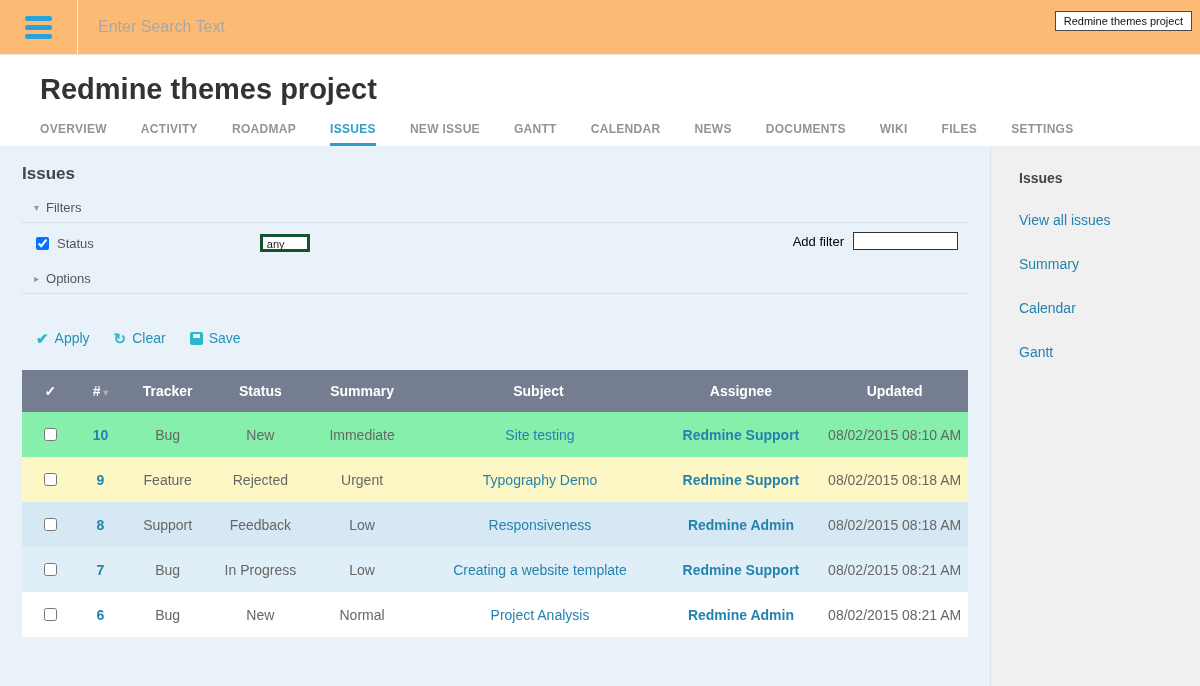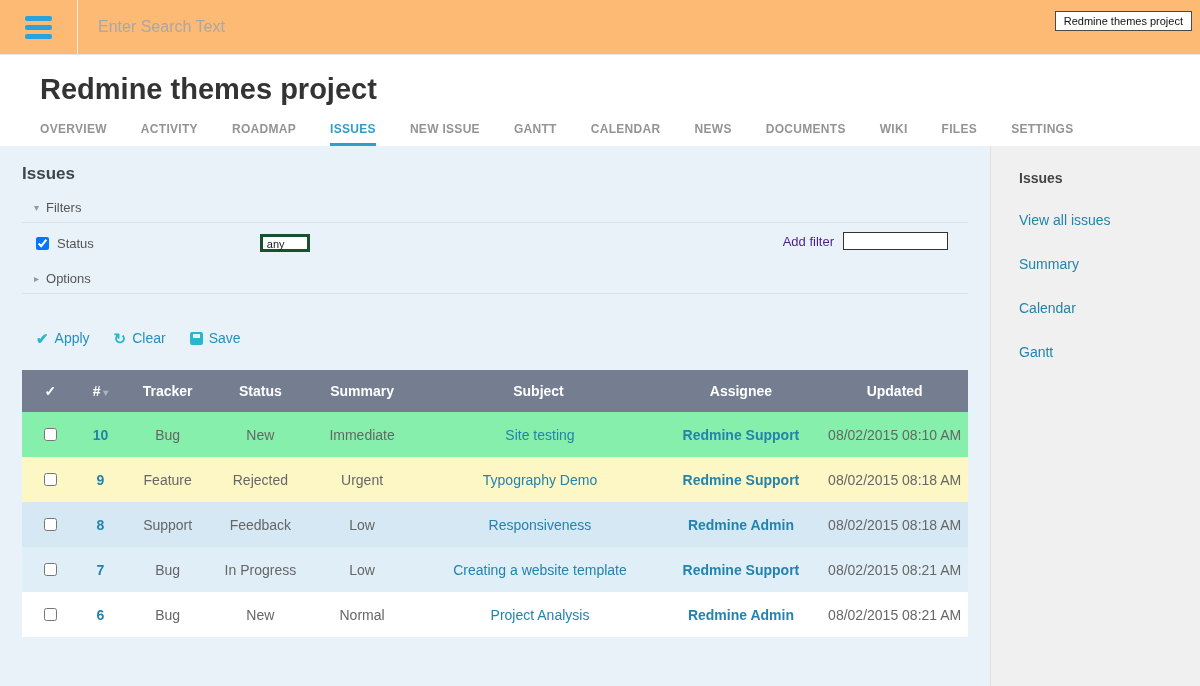--- a/index.html
+++ b/index.html
@@ -62,22 +62,22 @@
     display:flex; align-items:center; position:relative;
     padding:11px 0 13px 14px; font-size:13px; color:#555;
   }
   .filter-row input[type=checkbox] { margin:0 8px 0 0; }
   .status-select {
     margin-left:166px; width:50px; height:18px;
     border:3px solid #14532d; background:#fff;
     font-size:11px; color:#222; padding:1px 4px; cursor:pointer;
   }
   .add-filter {
-    position:absolute; right:20px; top:9px;
-    display:flex; align-items:center; gap:9px; font-size:13px; color:#4c1d95;
+    position:absolute; right:10px; top:9px;
+    display:flex; align-items:center; gap:9px; font-size:13px; color:#000000;
   }
   .add-filter-select {
     width:105px; height:18px; border:1px solid #333; background:#fff; cursor:pointer;
   }
 
   .actions { display:flex; gap:24px; margin:36px 0 24px 14px; }
   .action {
     display:flex; align-items:center; gap:6px;
     color:#2590ba; font-size:14px; cursor:pointer;
   }

